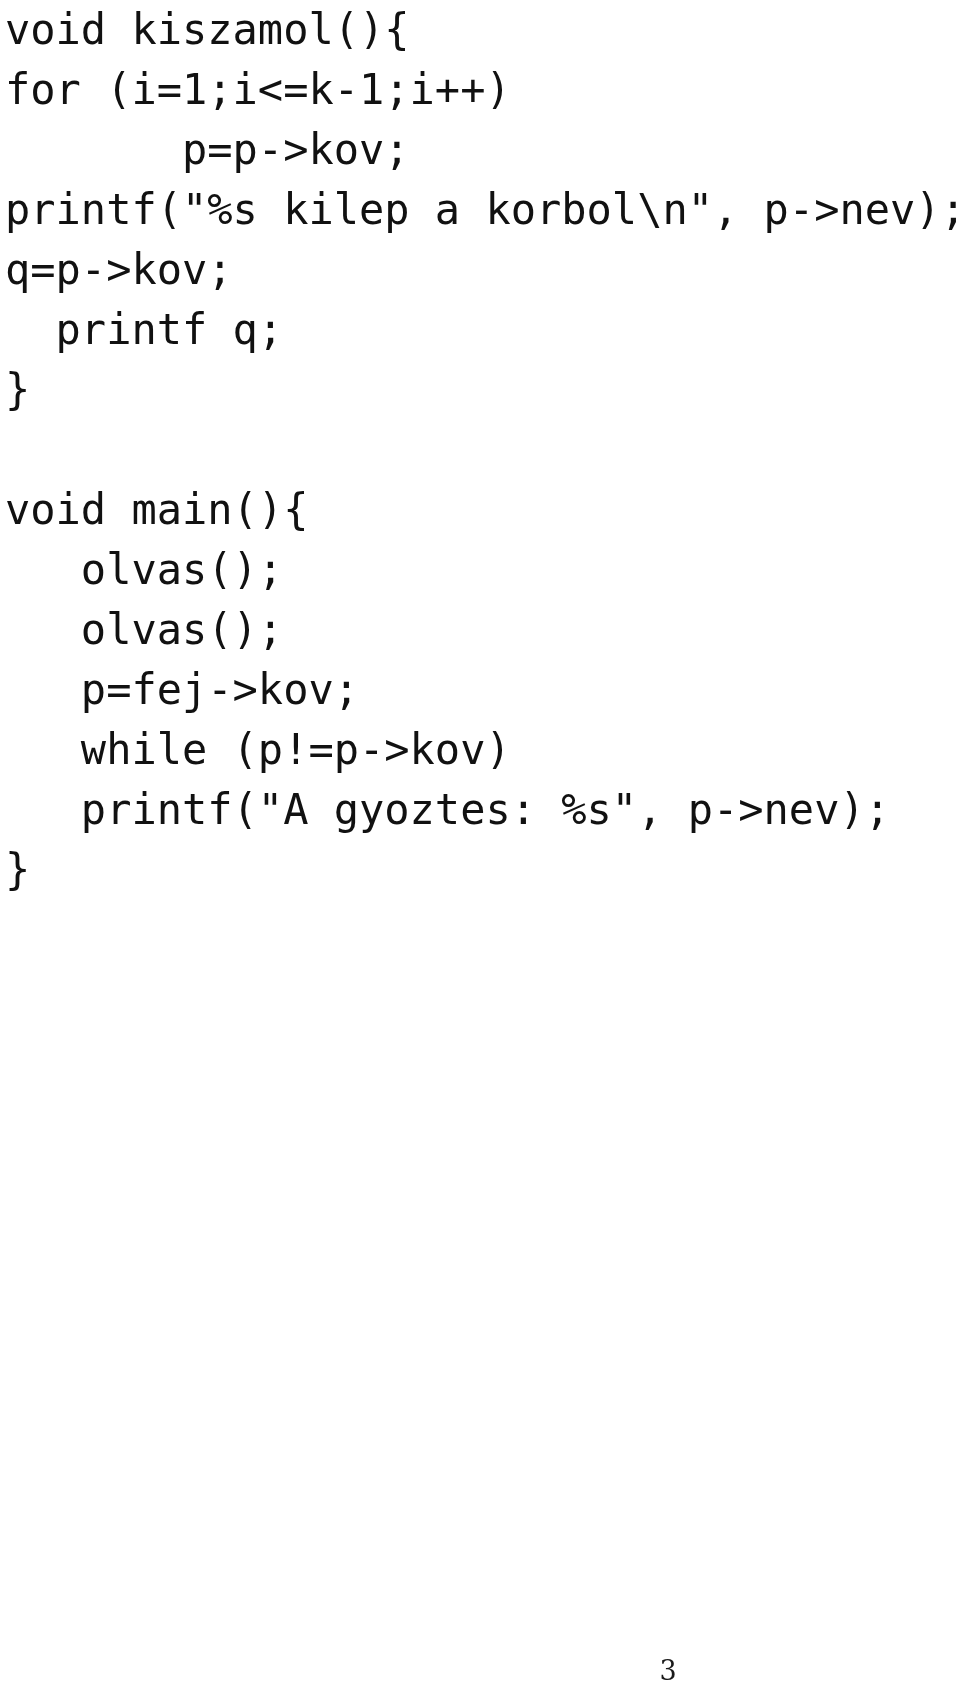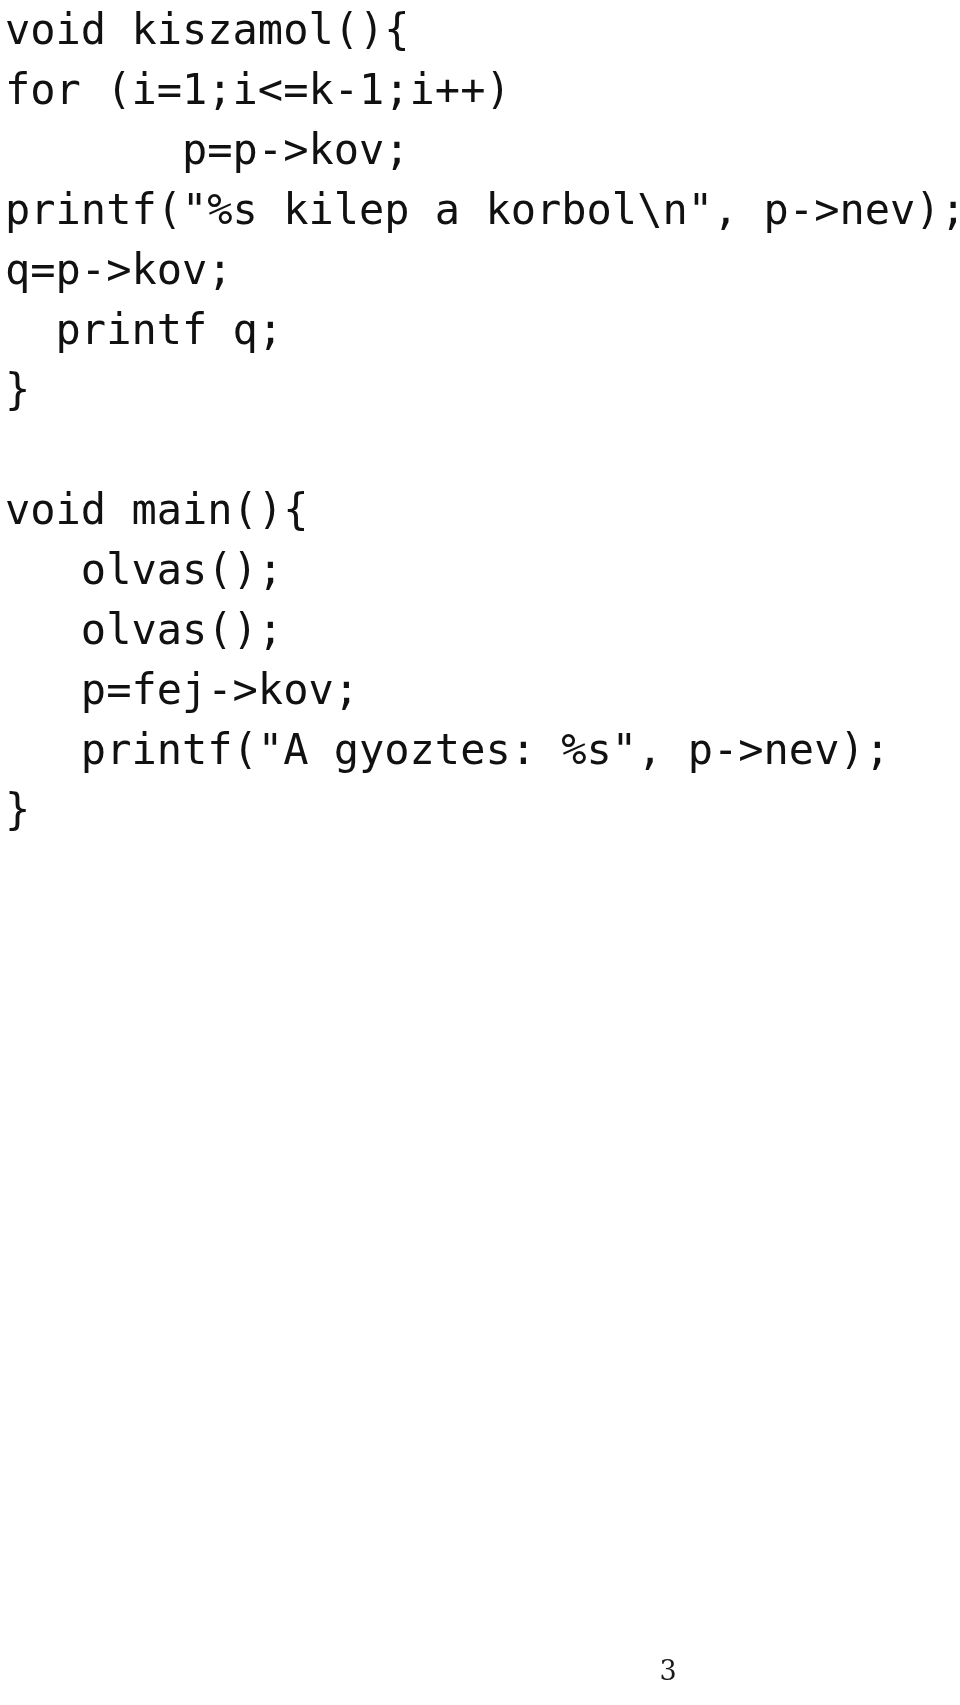--- a/index.html
+++ b/index.html
@@ -61,19 +61,20 @@
     <div class="code-line">       p=p-&gt;kov;</div>
     <div class="code-line">printf("%s kilep a korbol\n", p-&gt;nev);</div>
     <div class="code-line">q=p-&gt;kov;</div>
     <div class="code-line">  printf q;</div>
     <div class="code-line">}</div>
     <div class="code-line blank"></div>
     <div class="code-line">void main(){</div>
     <div class="code-line">   olvas();</div>
     <div class="code-line">   olvas();</div>
     <div class="code-line">   p=fej-&gt;kov;</div>
+    <div class="code-line">   while (p!=p-&gt;kov)</div>
     <div class="code-line">   printf("A gyoztes: %s", p-&gt;nev);</div>
     <div class="code-line">}</div>
   </div>
 
   <div class="page-number"><span>3</span></div>
 
 </div>
 
 </body></html>

